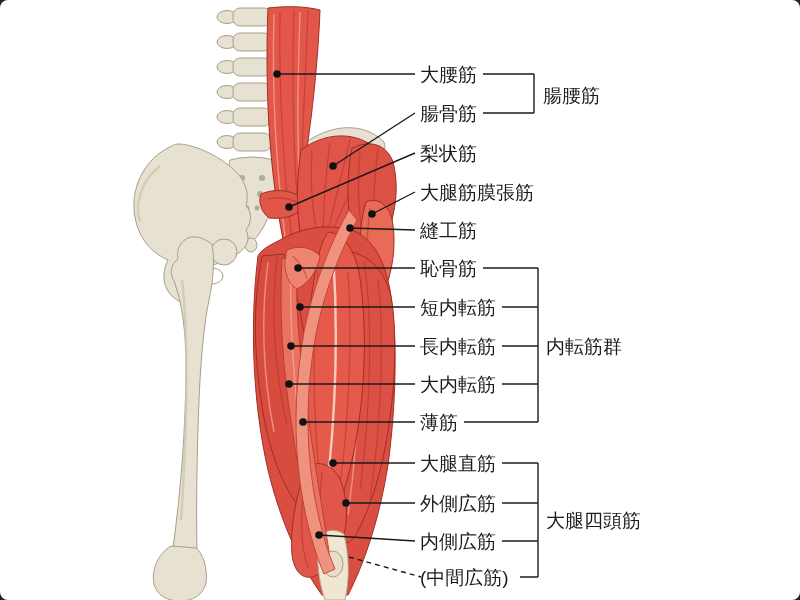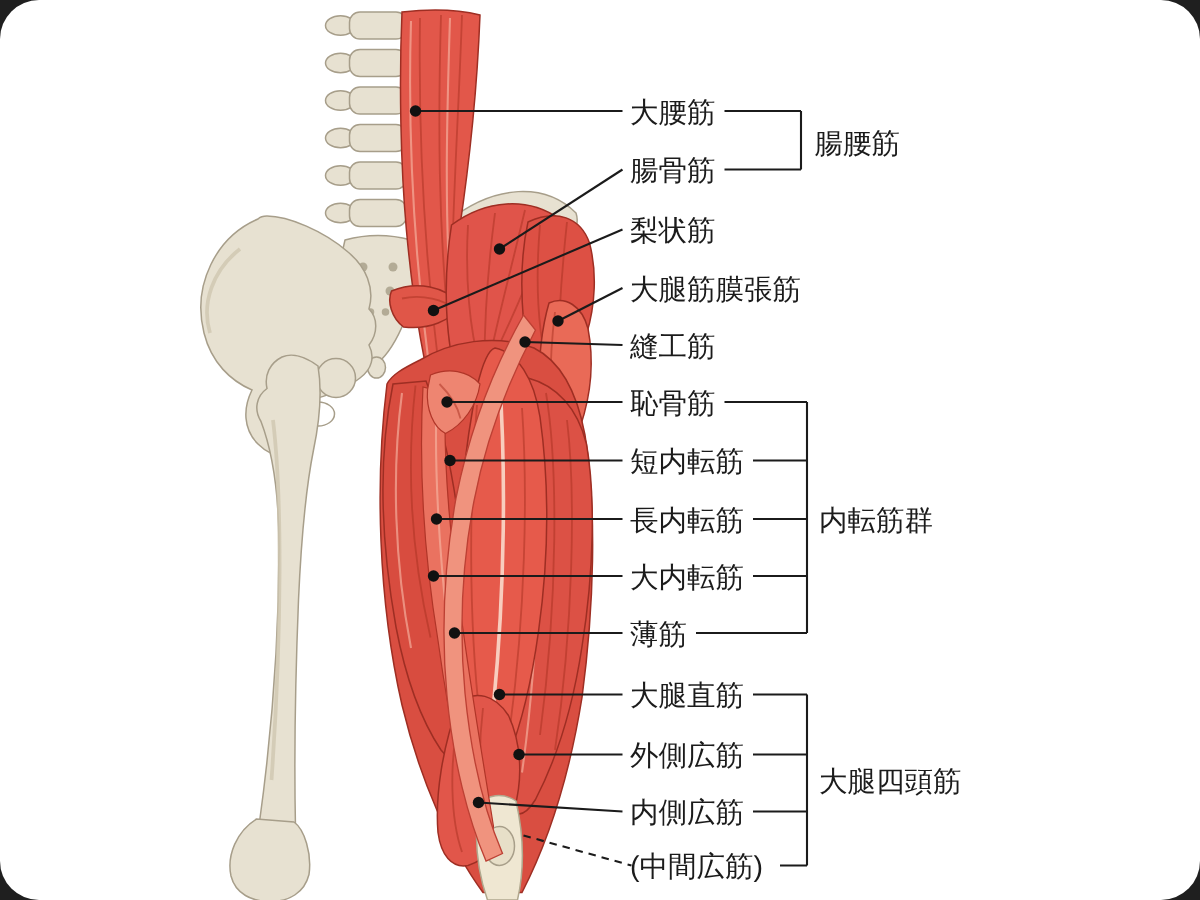--- a/index.html
+++ b/index.html
@@ -1,16 +1,16 @@
 <!DOCTYPE html>
 <html><head>
 <meta charset="utf-8">
 <style>
   html,body{margin:0;padding:0;background:#1f1f1f;}
-  .stage{position:relative;width:800px;height:600px;background:#ffffff;border-radius:26px;overflow:hidden;margin:0 auto;
+  .stage{position:relative;width:800px;height:600px;background:#ffffff;border-radius:8px;overflow:hidden;margin:0 auto;
          font-family:"Liberation Sans","DejaVu Sans",sans-serif;}
   svg{position:absolute;inset:0;display:block;}
   .bone{fill:#e7e1d1;stroke:#a79e8a;stroke-width:1;}
   .lbl{font-size:19px;fill:#1b1b1b;}
   .grp{font-size:19px;fill:#1b1b1b;}
   .leader{stroke:#1b1b1b;stroke-width:1.4;fill:none;}
   .bracket{stroke:#1b1b1b;stroke-width:1.4;fill:none;}
   .dot{fill:#111;}
   .fiber-d{stroke:#a8301f;stroke-width:1.2;fill:none;opacity:.5;}
   .fiber-l{stroke:#f6b3a2;stroke-width:1.4;fill:none;opacity:.65;}

